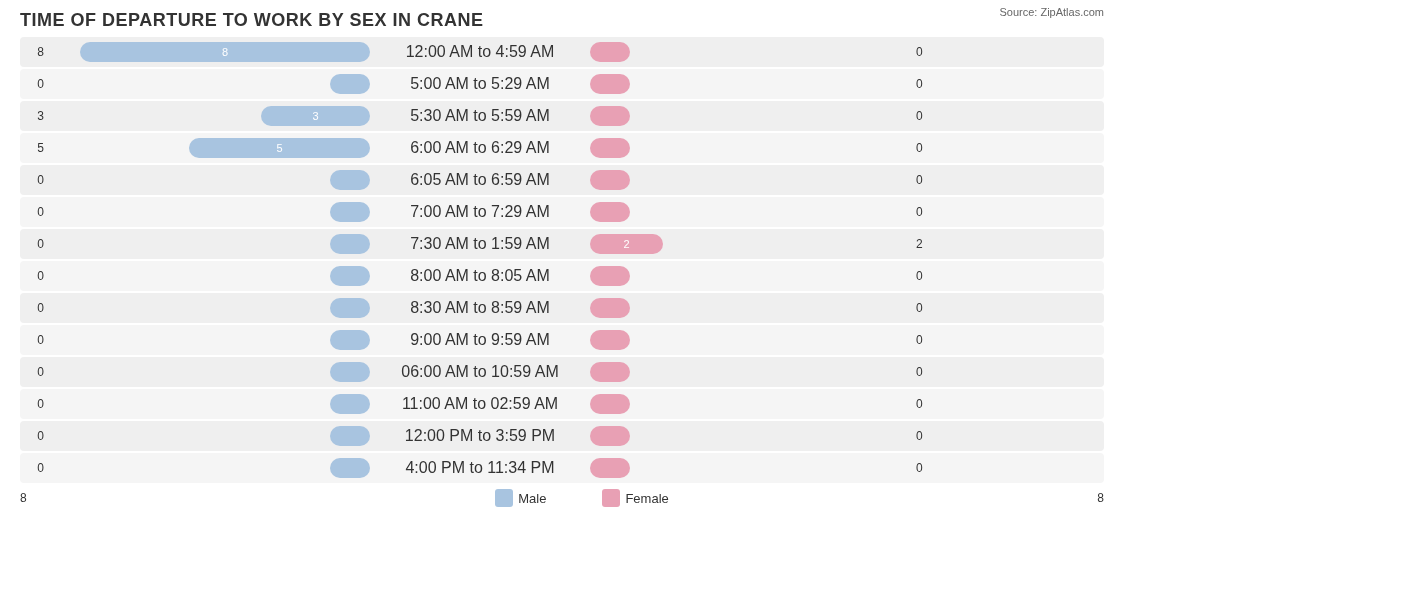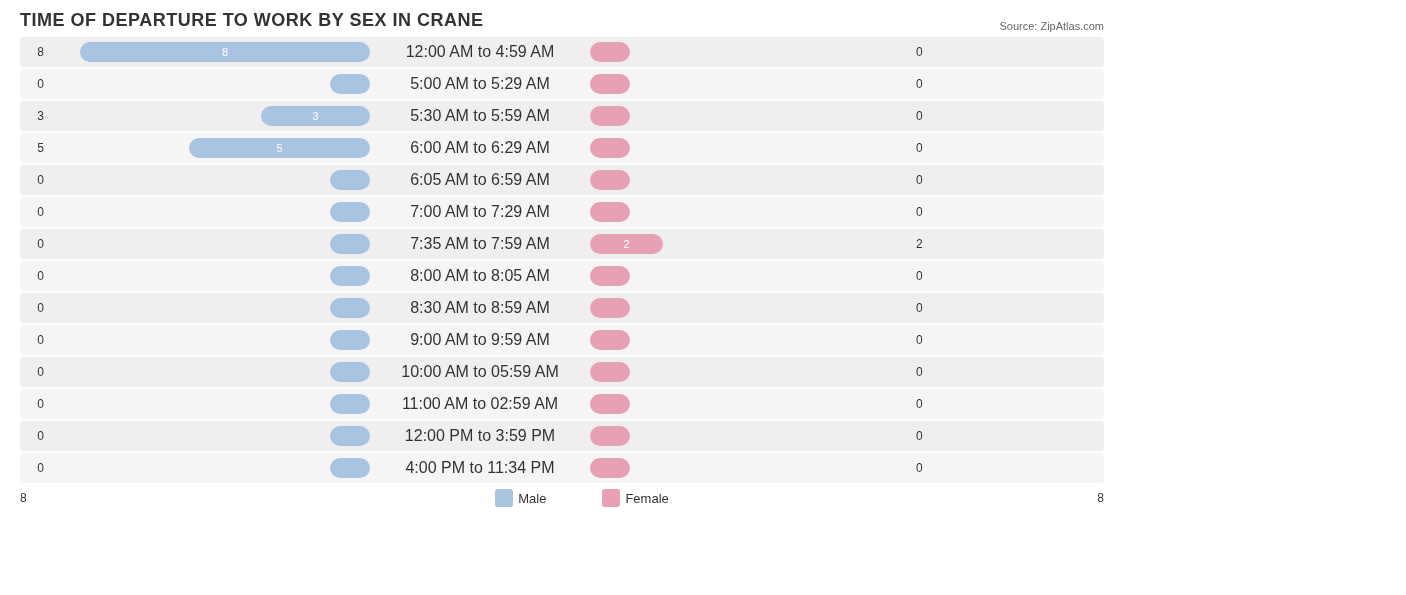--- a/index.html
+++ b/index.html
@@ -19,21 +19,21 @@
     .chart-title {
       font-size: 18px;
       font-weight: bold;
       color: #333;
       margin-bottom: 6px;
       text-transform: uppercase;
       letter-spacing: 0.5px;
     }
     .source {
       position: absolute;
-      top: 20px;
+      top: 6px;
       right: 20px;
       font-size: 11px;
       color: #666;
     }
     .chart-area {
       position: relative;
       width: 100%;
     }
     .row {
       display: flex;
@@ -215,21 +215,21 @@
         <div class="bar-section-right">
           <div class="bar-female" style="width: 40px;"></div>
         </div>
         <div class="right-value">0</div>
       </div>
       <div class="row">
         <div class="left-value">0</div>
         <div class="bar-section-left">
           <div class="bar-male" style="width: 40px;"></div>
         </div>
-        <div class="label-center">7:35 AM to 7:59 AM</div>
+        <div class="label-center">7:30 AM to 1:59 AM</div>
         <div class="bar-section-right">
           <div class="bar-female has-label" style="width: 73px;">2</div>
         </div>
         <div class="right-value">2</div>
       </div>
       <div class="row">
         <div class="left-value">0</div>
         <div class="bar-section-left">
           <div class="bar-male" style="width: 40px;"></div>
         </div>
@@ -259,21 +259,21 @@
         <div class="bar-section-right">
           <div class="bar-female" style="width: 40px;"></div>
         </div>
         <div class="right-value">0</div>
       </div>
       <div class="row">
         <div class="left-value">0</div>
         <div class="bar-section-left">
           <div class="bar-male" style="width: 40px;"></div>
         </div>
-        <div class="label-center">10:00 AM to 05:59 AM</div>
+        <div class="label-center">06:00 AM to 10:59 AM</div>
         <div class="bar-section-right">
           <div class="bar-female" style="width: 40px;"></div>
         </div>
         <div class="right-value">0</div>
       </div>
       <div class="row">
         <div class="left-value">0</div>
         <div class="bar-section-left">
           <div class="bar-male" style="width: 40px;"></div>
         </div>

